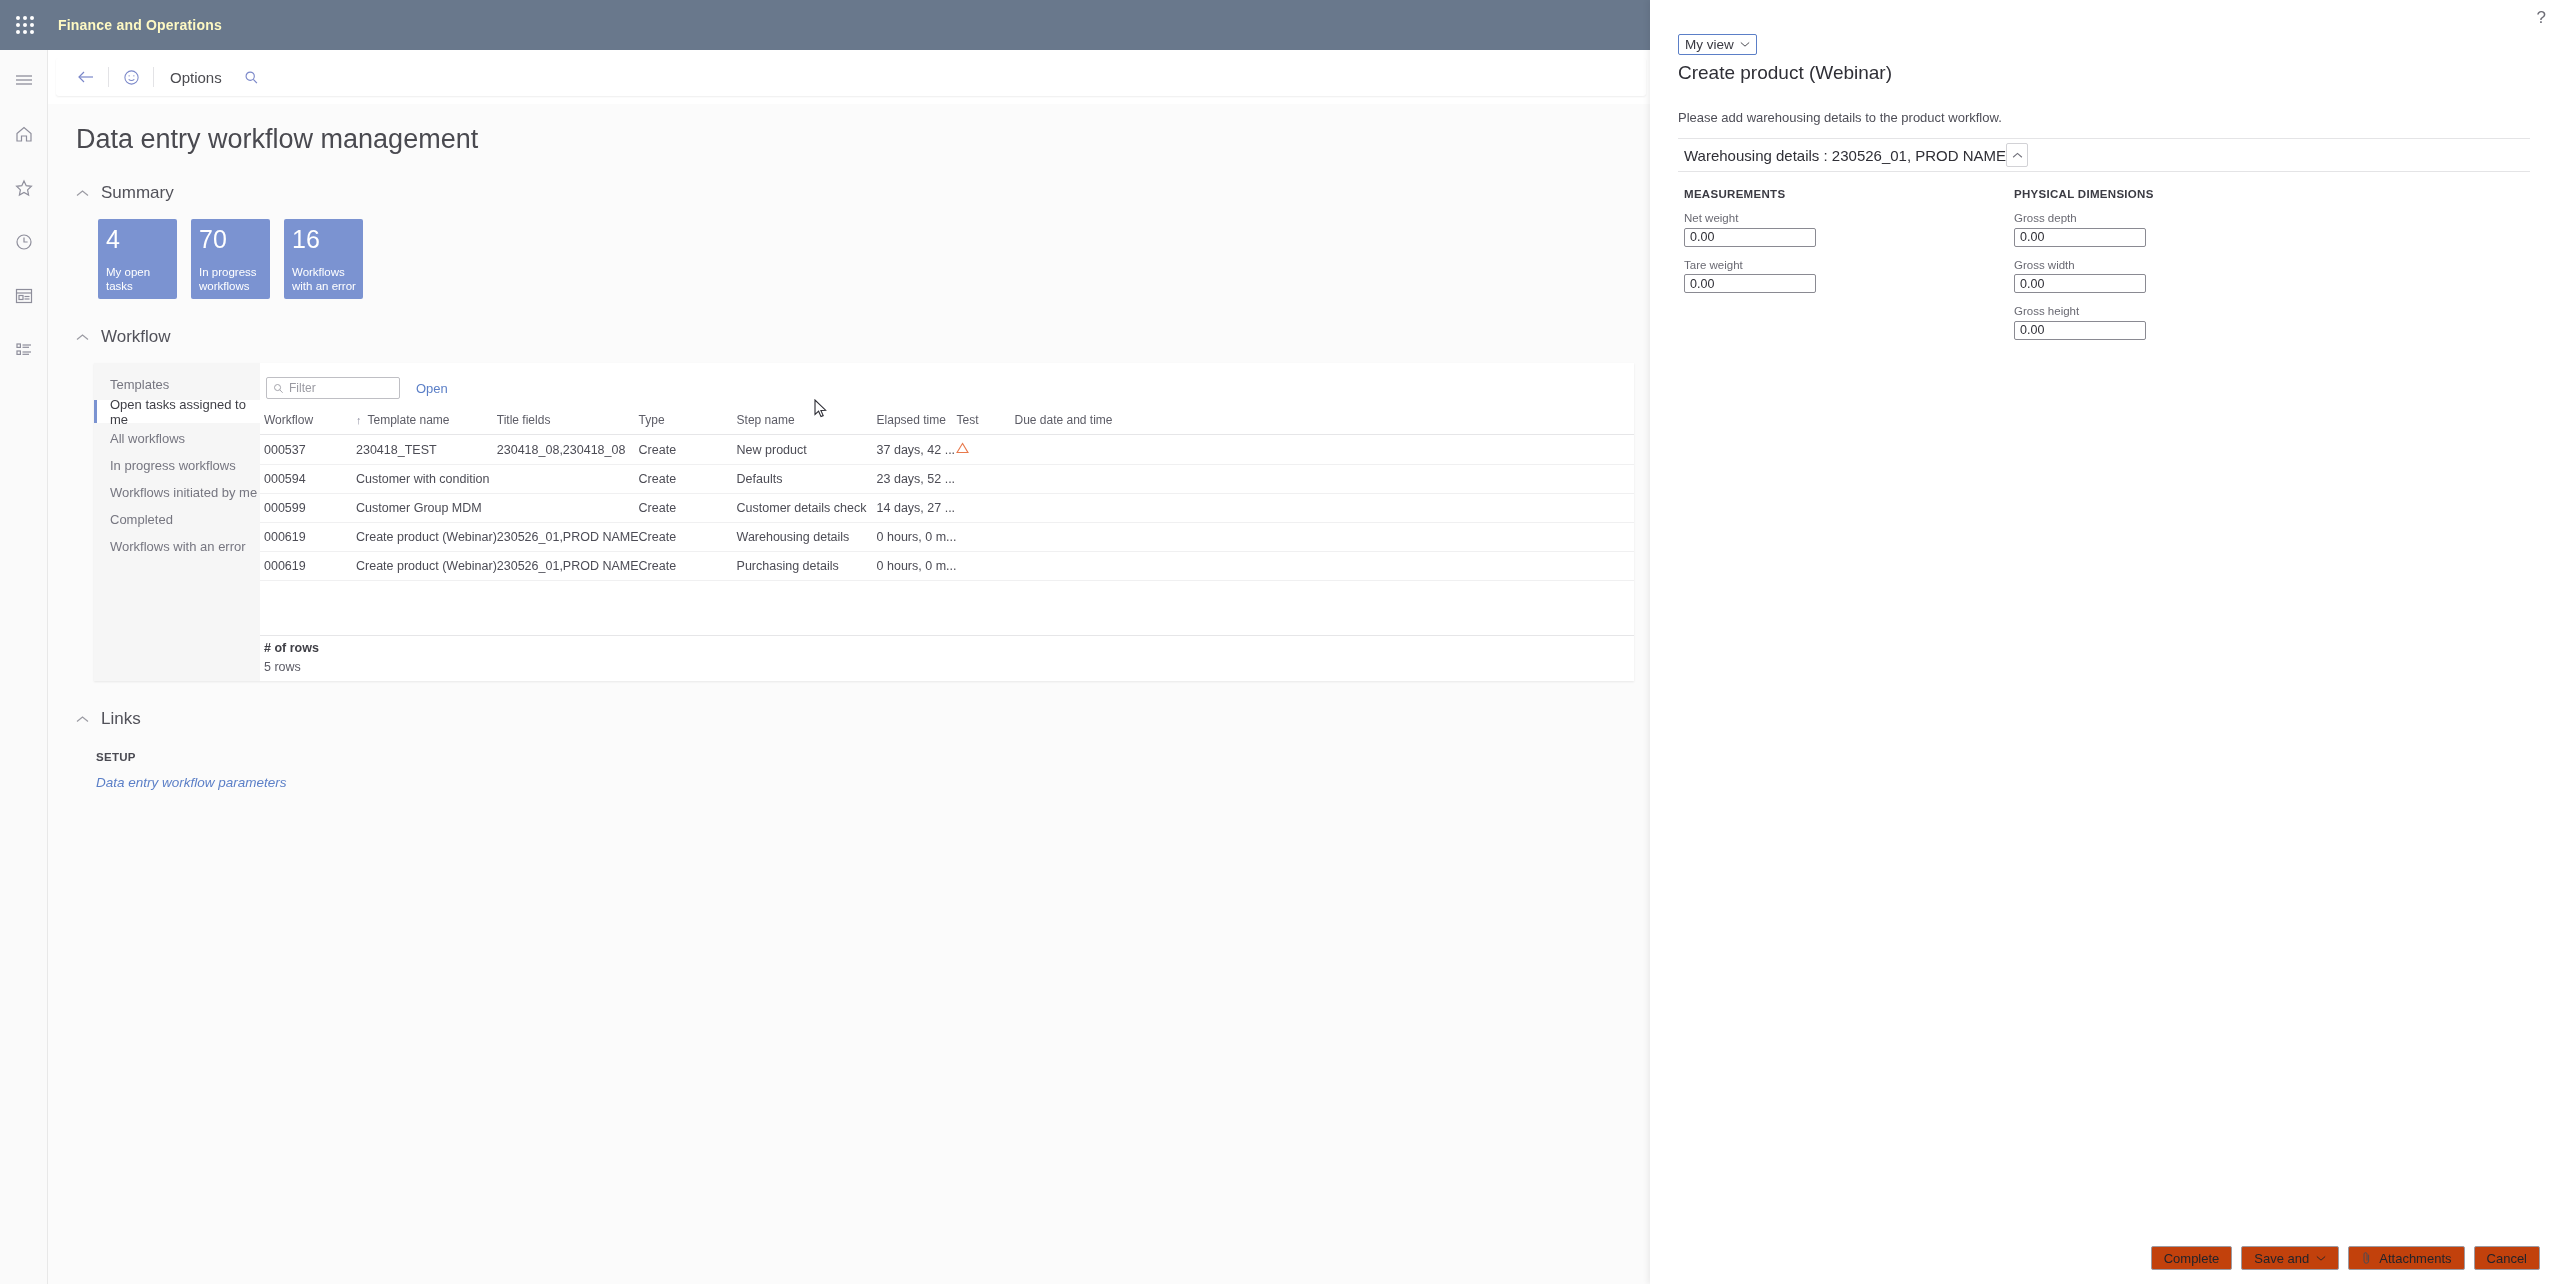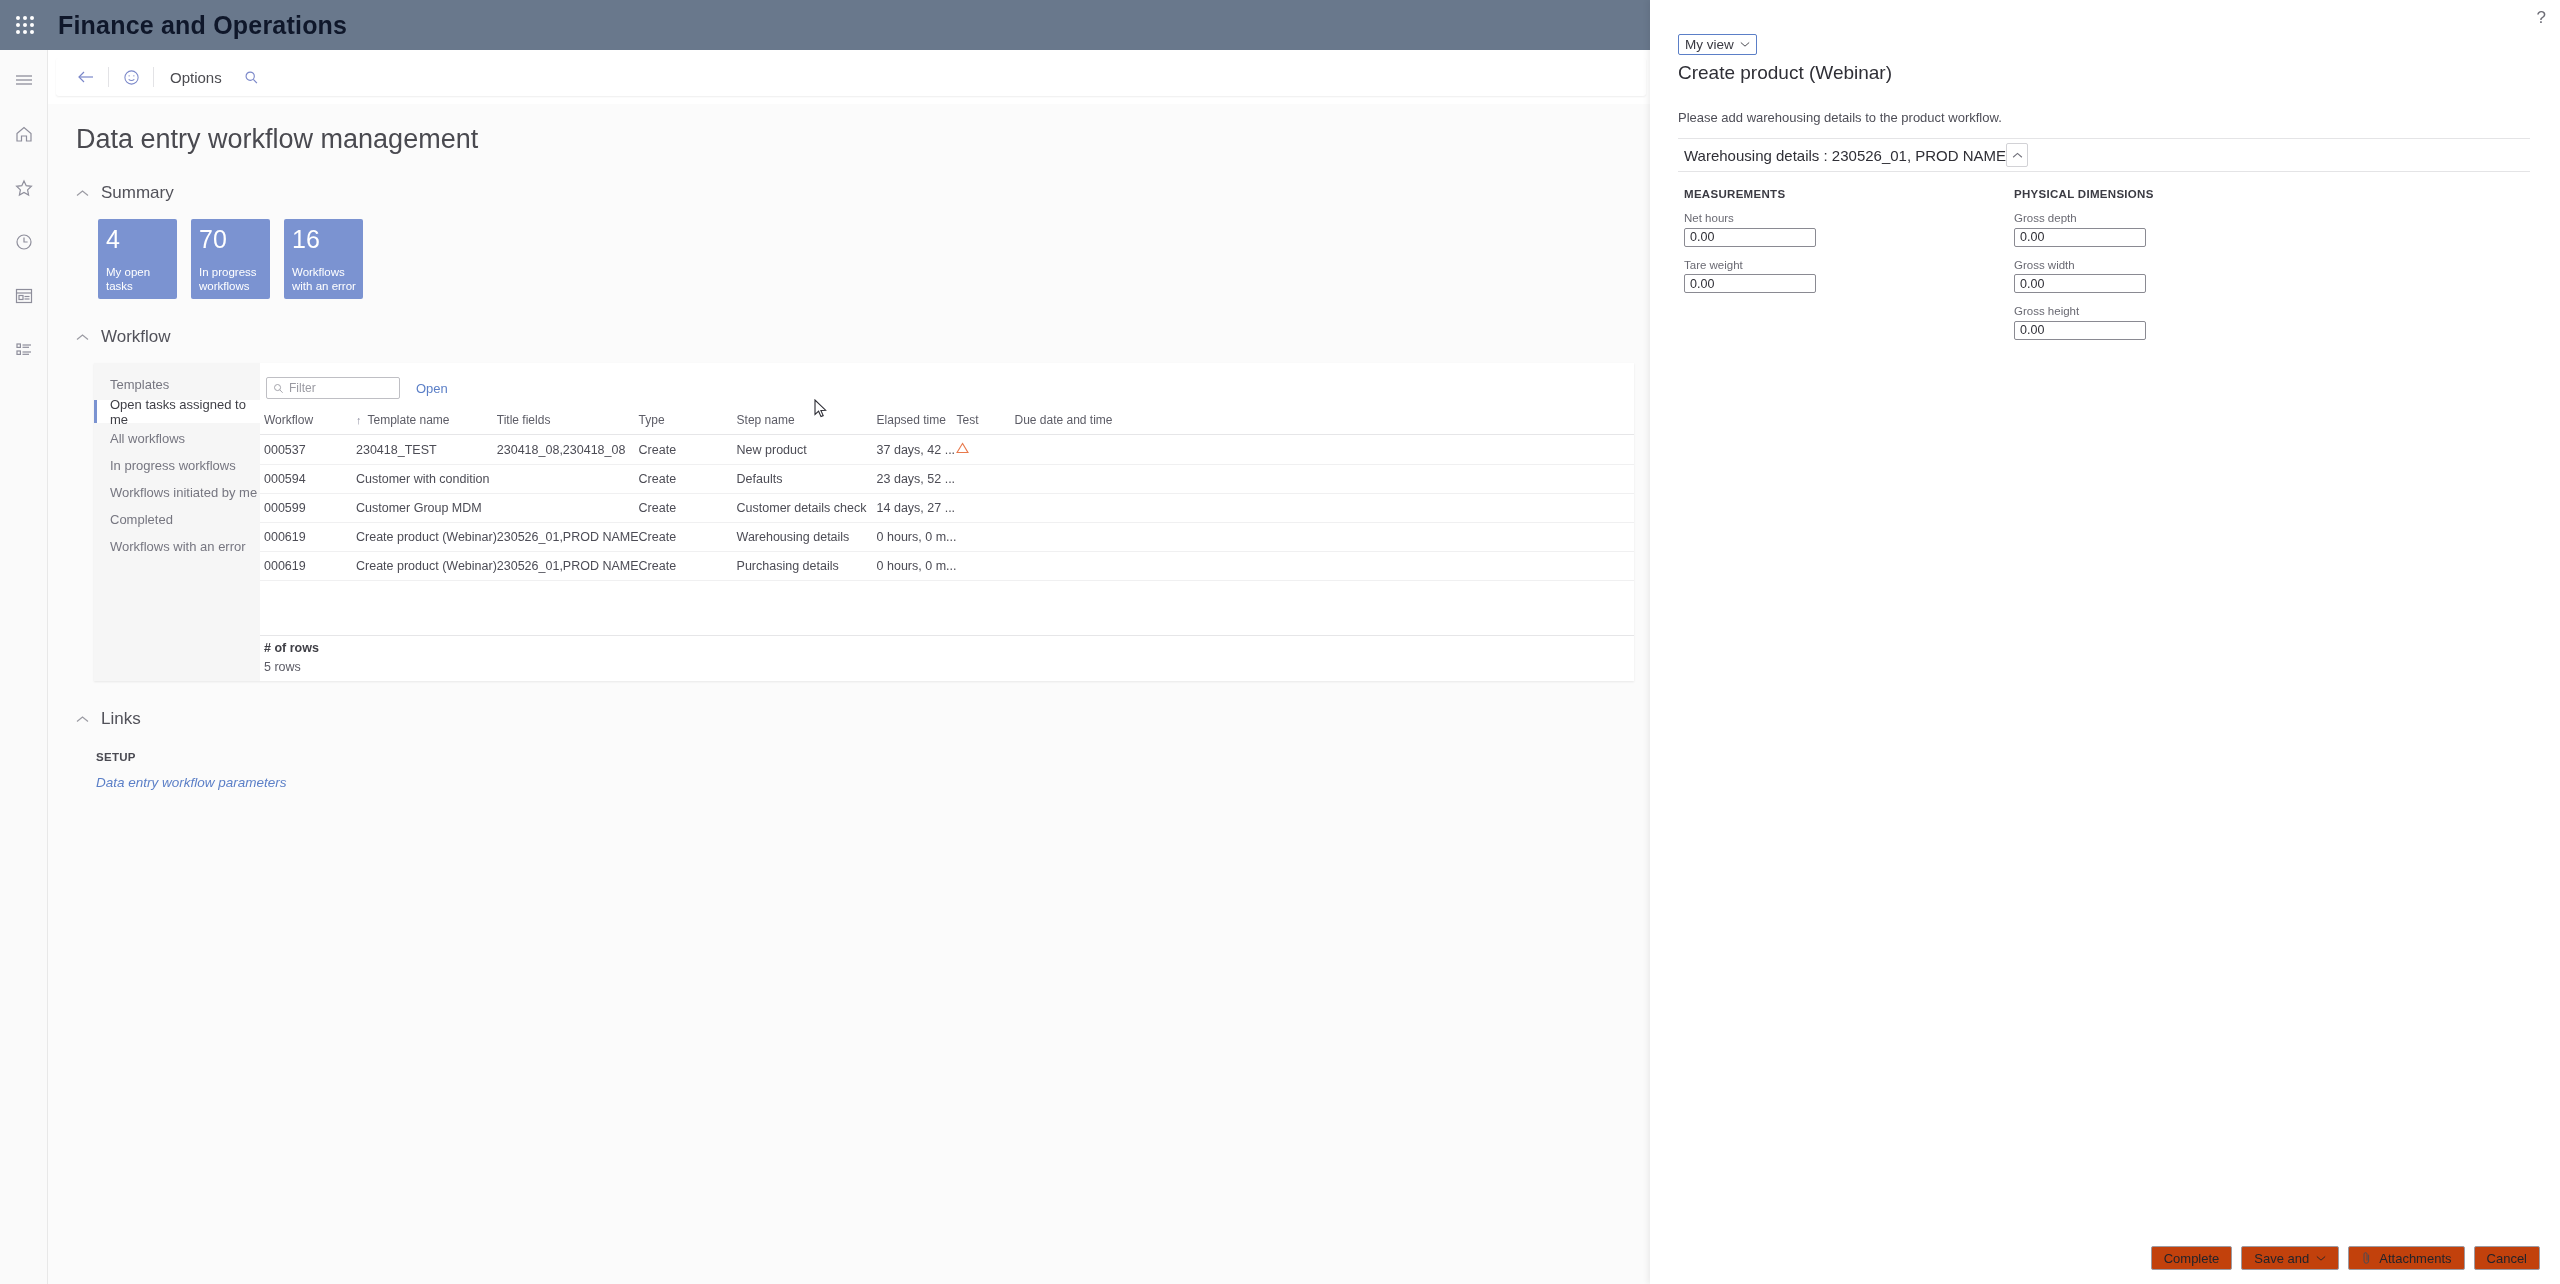--- a/index.html
+++ b/index.html
@@ -17,21 +17,21 @@
   .waffle {
     width: 50px; height: 50px; display: flex; align-items: center; justify-content: center;
   }
   .waffle-grid {
     width: 18px; height: 18px; display: grid;
     grid-template-columns: repeat(3, 1fr); grid-template-rows: repeat(3, 1fr);
     gap: 3px;
   }
   .waffle-grid i { background: #ffffff; border-radius: 50%; width: 4px; height: 4px; }
   .app-title {
-    color: #0f172a; font-size: 25px; font-weight: bold; margin-left: 8px; letter-spacing: .2px;
+    color: #fef9c3; font-size: 14px; font-weight: bold; margin-left: 8px; letter-spacing: .2px;
   }
   .global-search {
     position: absolute; left: 1060px; top: 10px; width: 520px; height: 30px;
     background: rgba(255,255,255,.18); border-radius: 4px;
     display: flex; align-items: center; padding: 0 10px; gap: 10px;
   }
   .global-search .ph { color: #ffffff; font-size: 17px; opacity: .95; }
   .appbar-help {
     position: absolute; right: 8px; top: 0; width: 40px; height: 50px;
     display: flex; align-items: center; justify-content: center;
@@ -487,21 +487,21 @@
         <svg width="11" height="7" viewBox="0 0 12 8" fill="none" stroke="#70707a" stroke-width="1.2">
             <path d="M1 6 L6 1.6 L11 6"></path>
           </svg>
       </div>
     </div>
 
     <div class="ws-cols">
       <div class="ws-col">
         <div class="grp-title">MEASUREMENTS</div>
         <div class="fld">
-          <div class="lab">Net hours</div>
+          <div class="lab">Net weight</div>
           <input type="text" value="0.00" style="">
         </div>
         <div class="fld">
           <div class="lab">Tare weight</div>
           <input type="text" value="0.00" style="">
         </div>
       </div>
 
       <div class="ws-col">
         <div class="grp-title">PHYSICAL DIMENSIONS</div>

